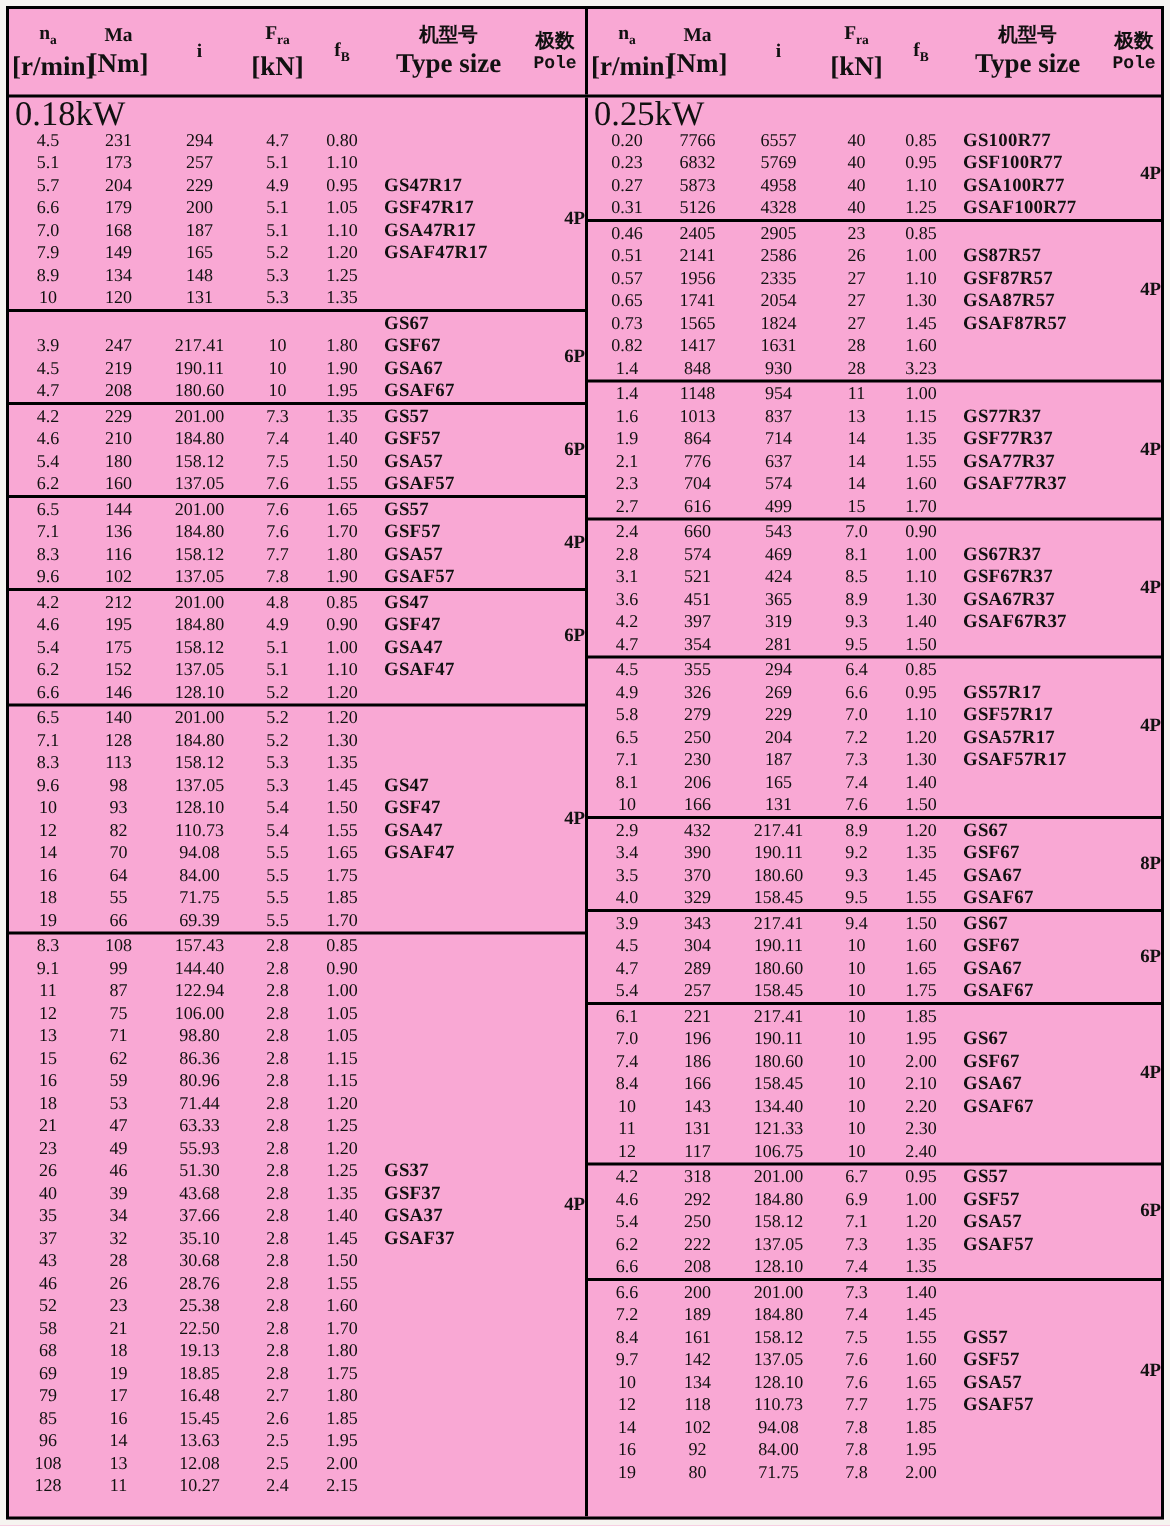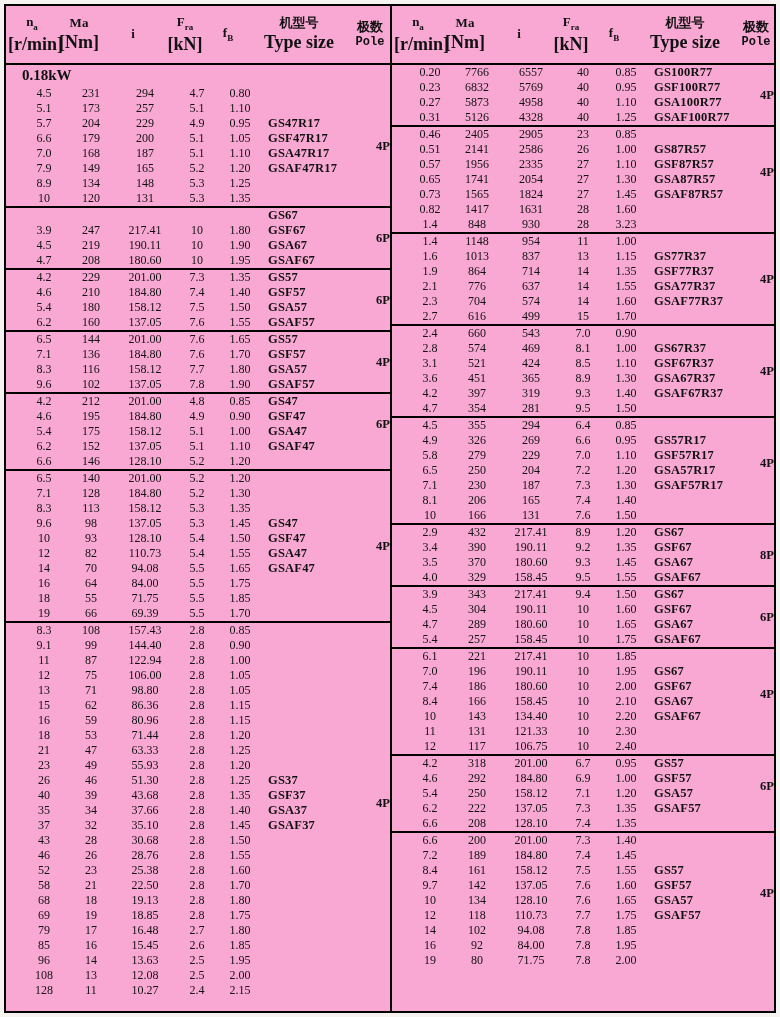--- a/index.html
+++ b/index.html
@@ -43,29 +43,29 @@
   .hcell.pole-h .unit{font-family:"Liberation Mono", monospace;font-size:12px;}
   .hcell.type-h{font-size:13px;text-align:center;}
   .body-row{flex:1;display:flex;}
   .half{
     width:50%;
     box-sizing:border-box;
     display:flex;flex-direction:column;
   }
   .half.right{border-left:2px solid #000;}
   .power-label{
-    font-weight:bold;
-    font-size:15px;
+    font-weight:normal;
+    font-size:23px;
     line-height:21px;
     height:21px;
-    padding-left:16px;
+    padding-left:4px;
   }
   .block{
     position:relative;
-    padding-left:14px;
+    padding-left:2px;
   }
   .block + .block{border-top:2px solid #000;}
   .drow{
     display:grid;
     grid-template-columns:48px 46px 62px 42px 44px 98px 44px;
     height:15px;line-height:15px;
     font-size:12px;
   }
   .dcell{text-align:center;}
   .dcell.type{
@@ -653,20 +653,21 @@
                 <div class="dcell">10.27</div>
                 <div class="dcell">2.4</div>
                 <div class="dcell">2.15</div>
                 <div class="dcell type"></div>
               </div>
               <div class="pole-label" style="top: 180px;">4P</div>
             </div>
           </div>
       </section>
       <section class="half right">
+        <div class="power-label">0.25kW</div>
         <div>
             <div class="block">
               <div class="drow">
                 <div class="dcell">0.20</div>
                 <div class="dcell">7766</div>
                 <div class="dcell">6557</div>
                 <div class="dcell">40</div>
                 <div class="dcell">0.85</div>
                 <div class="dcell type">GS100R77</div>
               </div>

